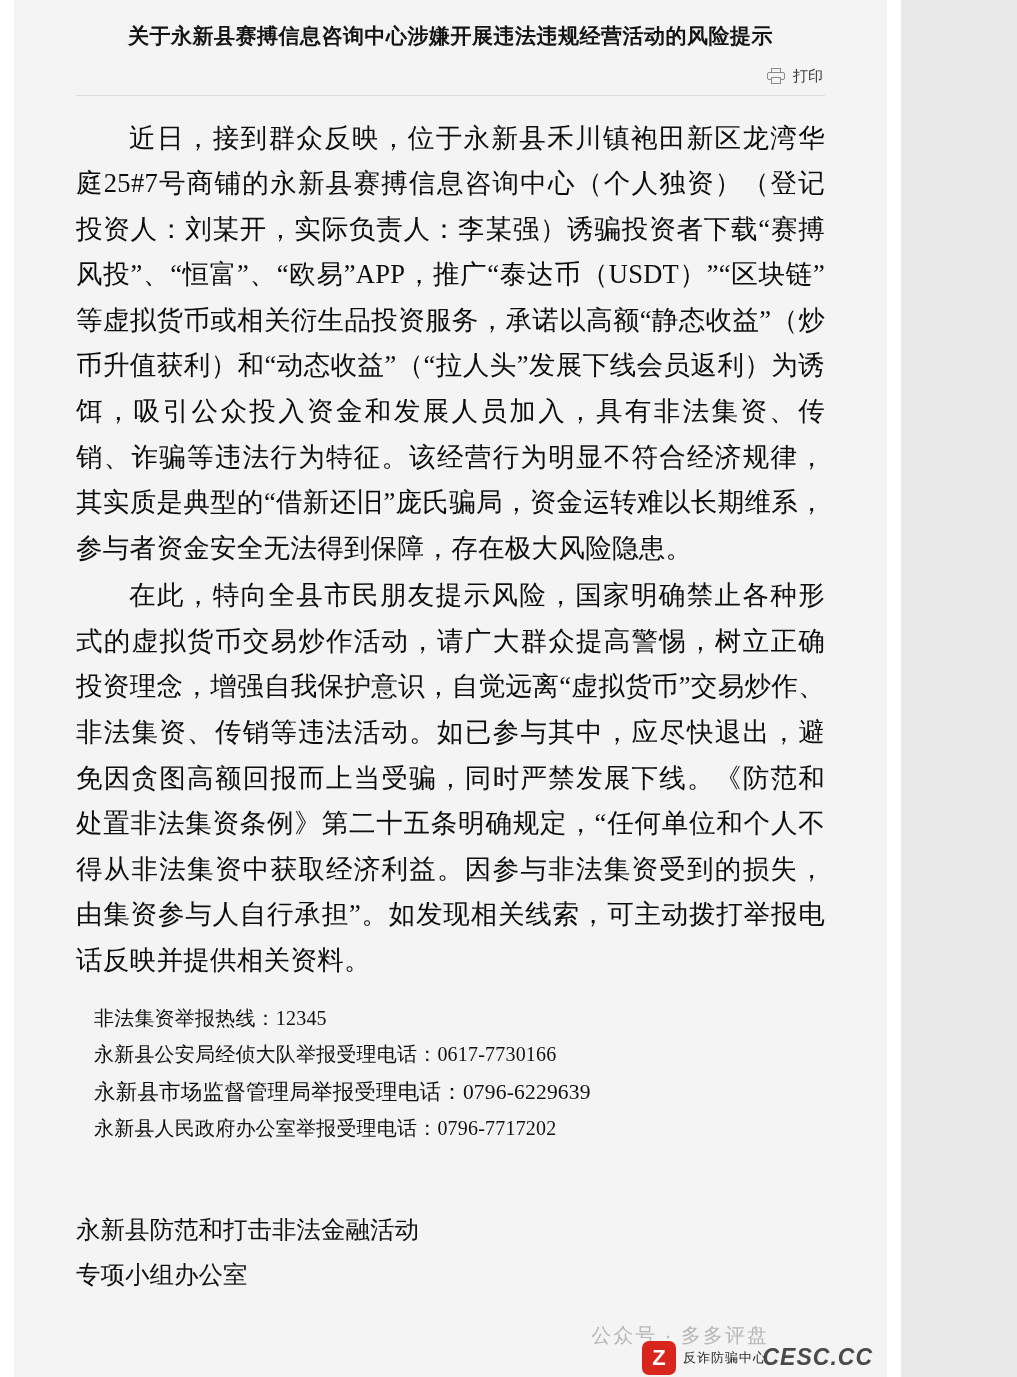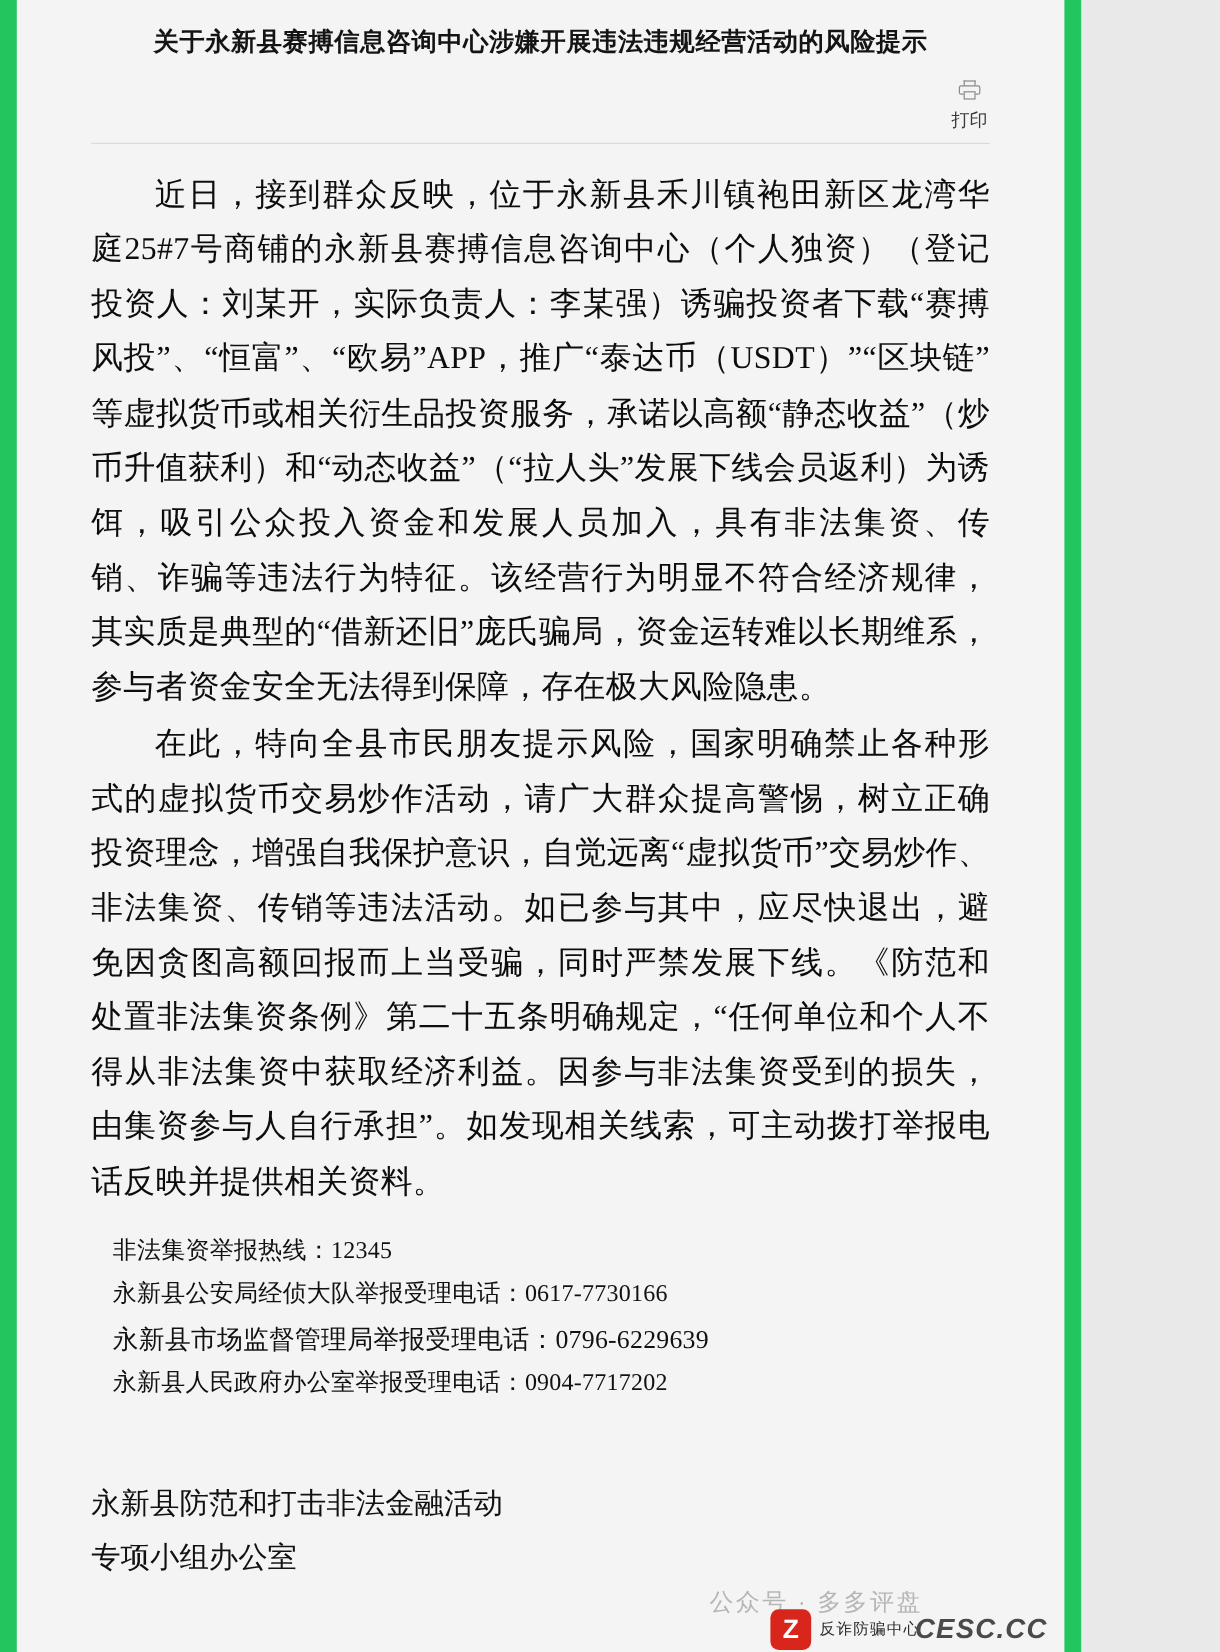--- a/index.html
+++ b/index.html
@@ -15,21 +15,21 @@
     font-family: "Liberation Serif", "DejaVu Serif", serif;
   }
 
   
   .sheet {
     position: absolute;
     left: 0;
     top: 0;
     width: 901px;
     height: 1377px;
-    background: #22c55e;
+    background: #ffffff;
     box-sizing: border-box;
   }
   .sheet-inner {
     position: absolute;
     left: 14px;
     right: 14px;
     top: 0;
     bottom: 0;
     background: #f4f4f4;
   }
@@ -55,21 +55,20 @@
   .print-btn {
     display: inline-flex;
     align-items: center;
     gap: 8px;
     font-family: "Liberation Sans", "DejaVu Sans", sans-serif;
     font-size: 15px;
     color: #3a3a3a;
     cursor: pointer;
     background: transparent;
     border: none;
-    flex-direction: column;
   }
   .print-icon {
     display: inline-block;
     width: 18px;
     height: 16px;
     position: relative;
   }
   .print-icon .body {
     position: absolute;
     left: 0; top: 4px;
@@ -211,21 +210,21 @@
     <div class="divider"></div>
 
     <div class="content">
       <p>近日，接到群众反映，位于永新县禾川镇袍田新区龙湾华庭25#7号商铺的永新县赛搏信息咨询中心（个人独资）（登记投资人：刘某开，实际负责人：李某强）诱骗投资者下载“赛搏风投”、“恒富”、“欧易”APP，推广“泰达币（USDT）”“区块链”等虚拟货币或相关衍生品投资服务，承诺以高额“静态收益”（炒币升值获利）和“动态收益”（“拉人头”发展下线会员返利）为诱饵，吸引公众投入资金和发展人员加入，具有非法集资、传销、诈骗等违法行为特征。该经营行为明显不符合经济规律，其实质是典型的“借新还旧”庞氏骗局，资金运转难以长期维系，参与者资金安全无法得到保障，存在极大风险隐患。</p>
       <p>在此，特向全县市民朋友提示风险，国家明确禁止各种形式的虚拟货币交易炒作活动，请广大群众提高警惕，树立正确投资理念，增强自我保护意识，自觉远离“虚拟货币”交易炒作、非法集资、传销等违法活动。如已参与其中，应尽快退出，避免因贪图高额回报而上当受骗，同时严禁发展下线。《防范和处置非法集资条例》第二十五条明确规定，“任何单位和个人不得从非法集资中获取经济利益。因参与非法集资受到的损失，由集资参与人自行承担”。如发现相关线索，可主动拨打举报电话反映并提供相关资料。</p>
 
       <div class="hotlines">
         <div class="hotline">非法集资举报热线：12345</div>
         <div class="hotline">永新县公安局经侦大队举报受理电话：0617-7730166</div>
         <div class="hotline small">永新县市场监督管理局举报受理电话：0796-6229639</div>
-        <div class="hotline">永新县人民政府办公室举报受理电话：0904-7717202</div>
+        <div class="hotline">永新县人民政府办公室举报受理电话：0796-7717202</div>
       </div>
 
       <div class="signature">
         <div>永新县防范和打击非法金融活动</div>
         <div>专项小组办公室</div>
       </div>
     </div>
 
     <div class="wm-text">公众号 · 多多评盘</div>
 

